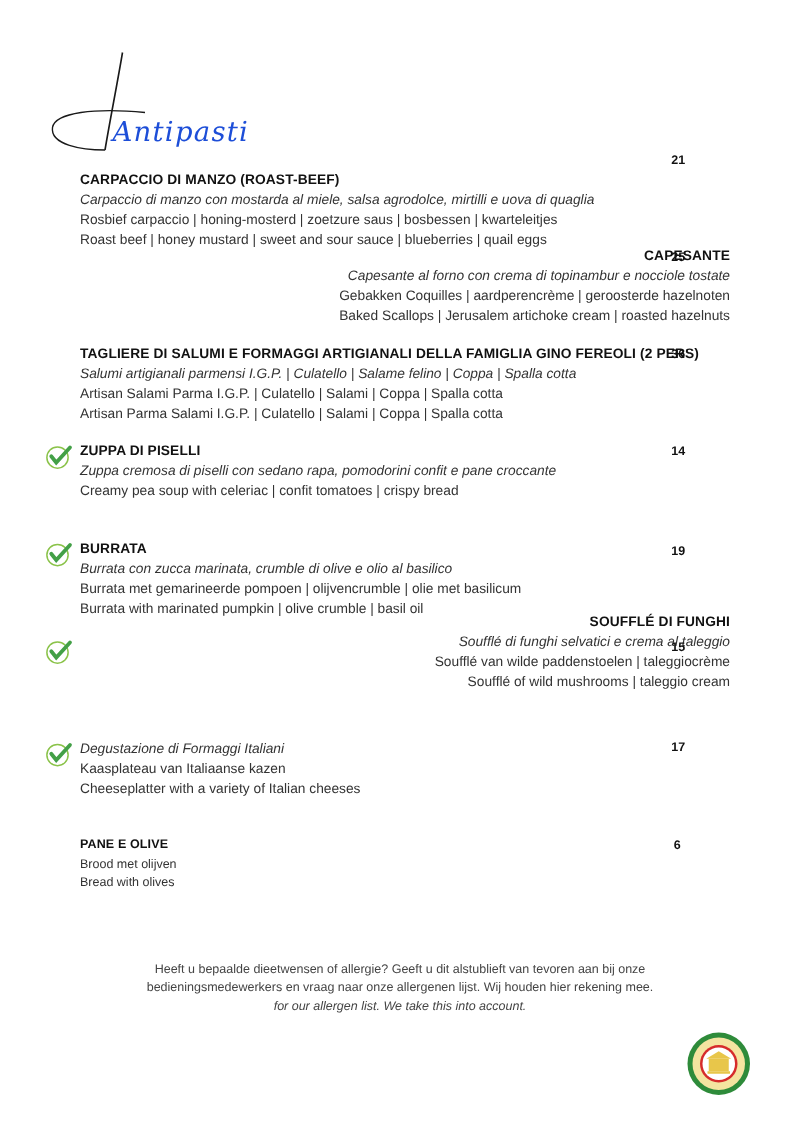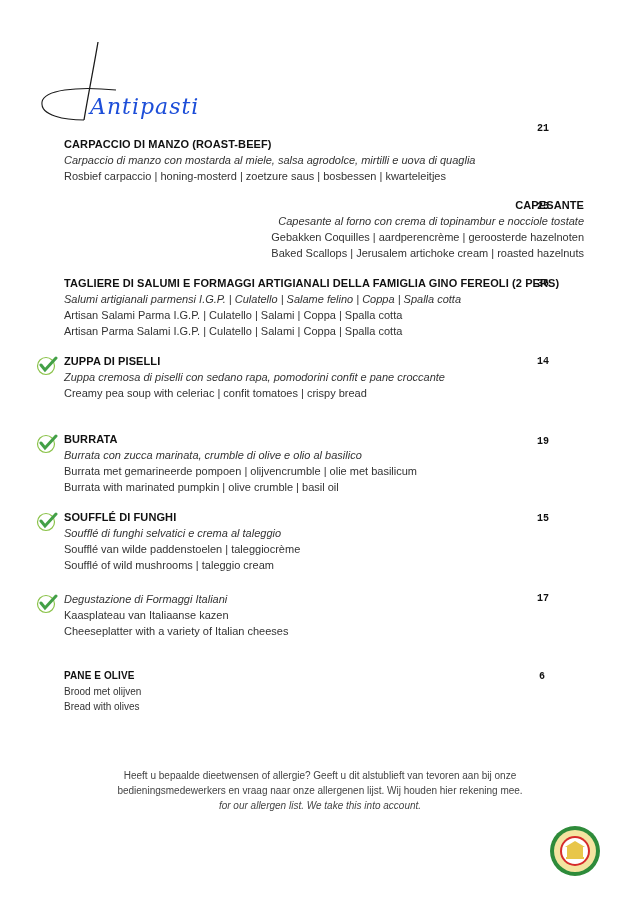--- a/index.html
+++ b/index.html
@@ -7,21 +7,21 @@
       font-family: "Liberation Sans", sans-serif; color: #222; }
     .title-wrap { position: absolute; left: 36px; top: 36px; width: 170px; height: 90px; }
     .title-wrap svg { position: absolute; left: 0; top: 0; }
     .title-text { position: absolute; left: 54px; top: 58px; font-family: "DejaVu Serif", serif;
       font-style: italic; font-size: 22px; color: #1d4ed8; letter-spacing: 1px; }
     .item { position: absolute; left: 64px; width: 520px; }
     .item .name { font-weight: bold; font-size: 11px; color: #111; line-height: 16px; letter-spacing: 0.1px; }
     .item .line { font-size: 11px; line-height: 16px; color: #333; white-space: nowrap; }
     .item .line.it { font-style: italic; }
     .item.small .line { font-size: 10px; line-height: 15px; }
-    .price { position: absolute; left: 537px; font-size: 10px; font-weight: bold; color: #111; font-family: Liberation Mono, monospace; }
+    .price { position: absolute; left: 537px; font-size: 10px; font-weight: bold; color: #111; }
     .veg { position: absolute; left: 36px; width: 22px; height: 22px; }
     .footer { position: absolute; left: 90px; width: 460px; top: 768px; text-align: center;
       font-size: 10px; line-height: 15px; color: #444; }
     .footer .it { font-style: italic; }
     .seal { position: absolute; left: 549px; top: 825px; width: 52px; height: 52px; }
   </style>
 </head>
 <body>
 
 <div class="title-wrap">
@@ -29,20 +29,21 @@
     <path d="M62 6 C58 30, 52 60, 48 84" stroke="#1a1a1a" stroke-width="1.3" fill="none"></path>
     <path d="M48 84 C30 84, 4 80, 6 66 C8 54, 40 50, 80 54" stroke="#1a1a1a" stroke-width="1.1" fill="none"></path>
   </svg>
   <span class="title-text">Antipasti</span>
 </div>
 
 <div class="item" style="top:136px;">
   <div class="name">CARPACCIO DI MANZO (ROAST-BEEF)</div>
   <div class="line it">Carpaccio di manzo con mostarda al miele, salsa agrodolce, mirtilli e uova di quaglia</div>
   <div class="line">Rosbief carpaccio | honing-mosterd | zoetzure saus | bosbessen | kwarteleitjes</div>
+  <div class="line">Roast beef | honey mustard | sweet and sour sauce | blueberries | quail eggs</div>
 </div>
 <div class="price" style="top:123px;">21</div>
 
 <div class="item" style="top:197px;text-align:right;">
   <div class="name">CAPESANTE</div>
   <div class="line it">Capesante al forno con crema di topinambur e nocciole tostate</div>
   <div class="line">Gebakken Coquilles | aardperencrème | geroosterde hazelnoten</div>
   <div class="line">Baked Scallops | Jerusalem artichoke cream | roasted hazelnuts</div>
 </div>
 <div class="price" style="top:201px;">25</div>
@@ -75,21 +76,21 @@
   <div class="line it">Burrata con zucca marinata, crumble di olive e olio al basilico</div>
   <div class="line">Burrata met gemarineerde pompoen | olijvencrumble | olie met basilicum</div>
   <div class="line">Burrata with marinated pumpkin | olive crumble | basil oil</div>
 </div>
 <div class="price" style="top:436px;">19</div>
 
 <svg class="veg" style="top:510px;" viewBox="0 0 22 22">
   <circle cx="10" cy="12" r="8.5" fill="none" stroke="#8bc34a" stroke-width="1.2"></circle>
   <path d="M5 11 L9 16 L20 4" stroke="#43a047" stroke-width="3" fill="none" stroke-linecap="round"></path>
 </svg>
-<div class="item" style="top:509px;">
+<div class="item" style="top:490px;text-align:right;">
   <div class="name">SOUFFLÉ DI FUNGHI</div>
   <div class="line it">Soufflé di funghi selvatici e crema al taleggio</div>
   <div class="line">Soufflé van wilde paddenstoelen | taleggiocrème</div>
   <div class="line">Soufflé of wild mushrooms | taleggio cream</div>
 </div>
 <div class="price" style="top:513px;">15</div>
 
 <svg class="veg" style="top:592px;" viewBox="0 0 22 22">
   <circle cx="10" cy="12" r="8.5" fill="none" stroke="#8bc34a" stroke-width="1.2"></circle>
   <path d="M5 11 L9 16 L20 4" stroke="#43a047" stroke-width="3" fill="none" stroke-linecap="round"></path>

